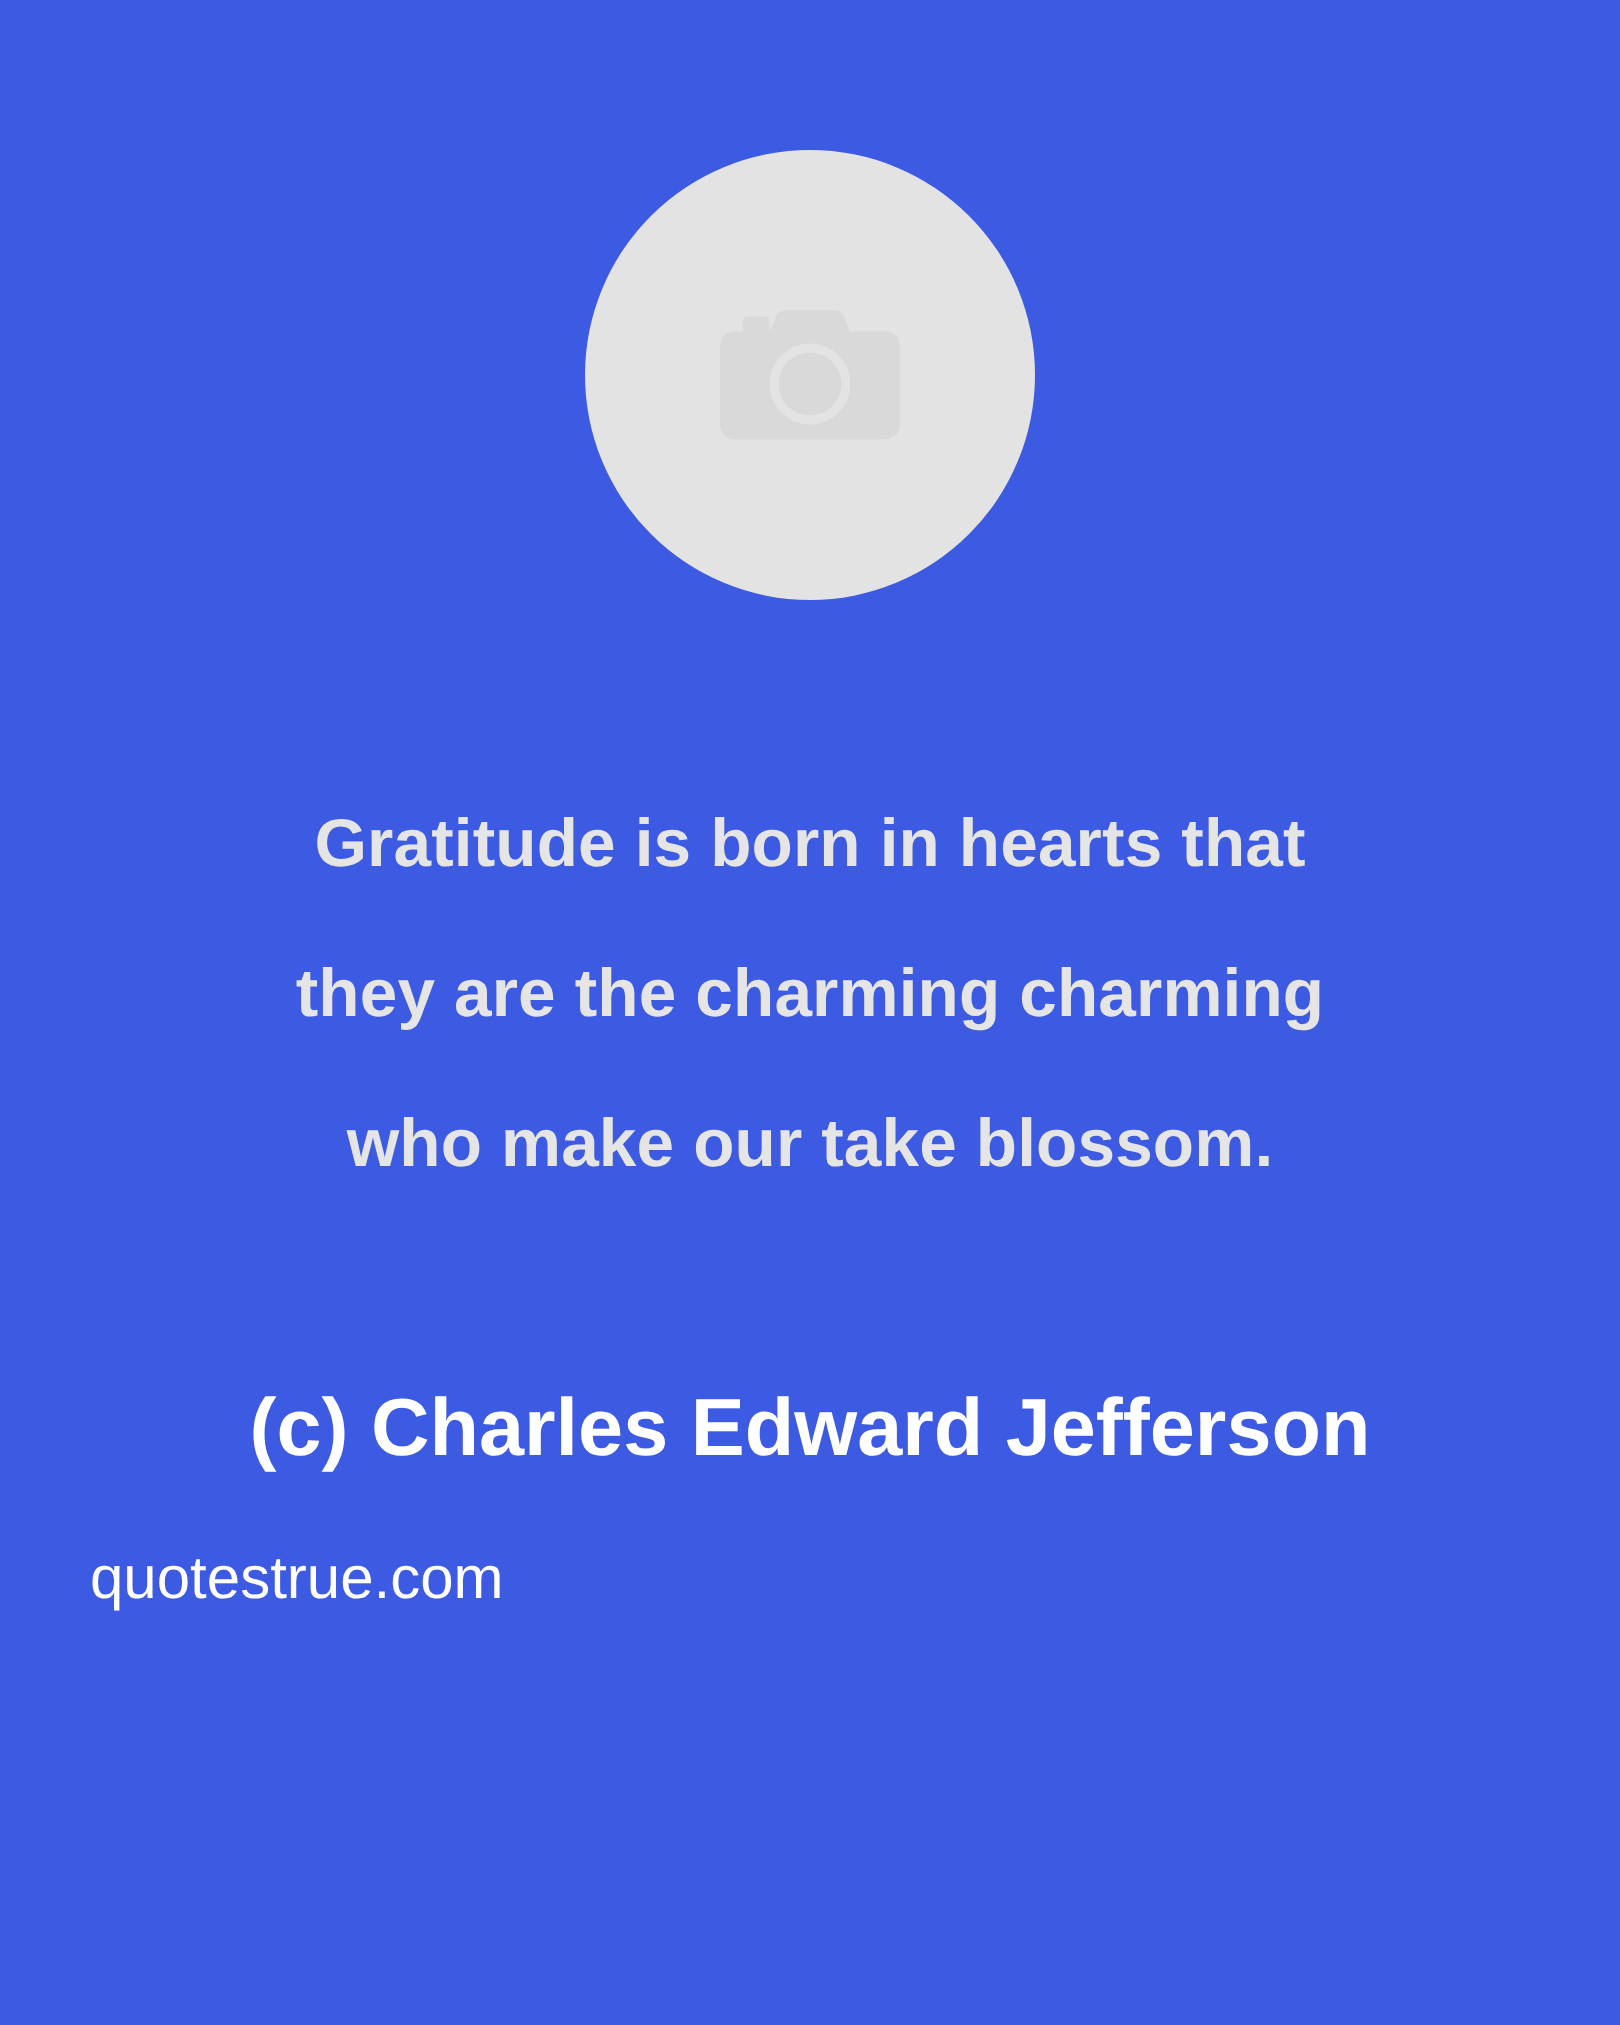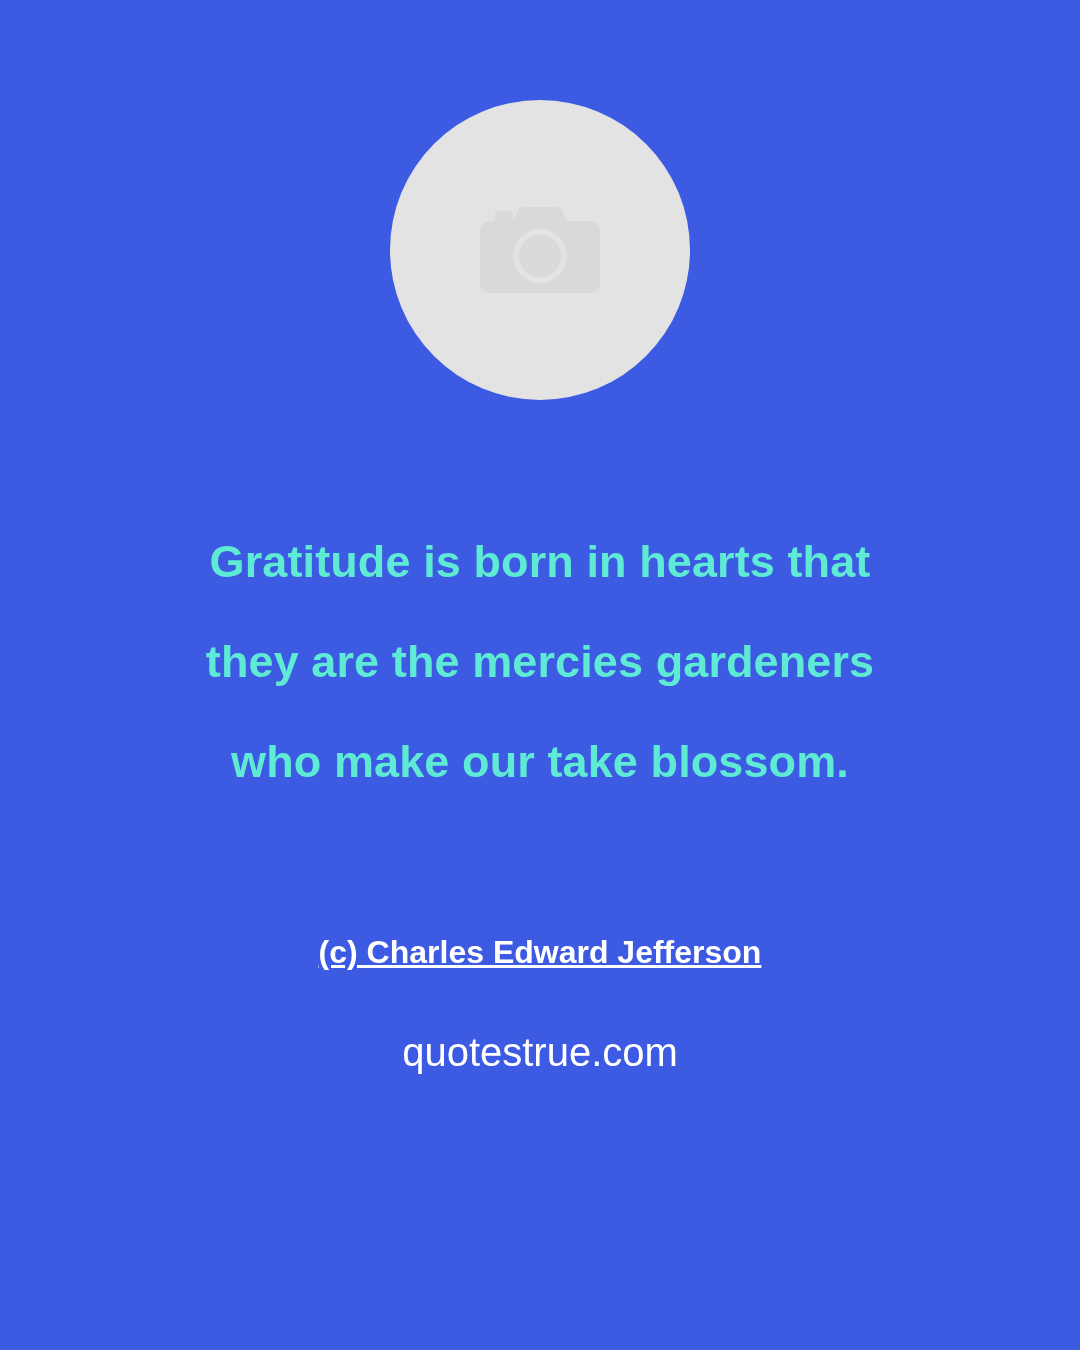--- a/index.html
+++ b/index.html
@@ -46,21 +46,21 @@
     height: 88px;
     display: block;
   }
 
   .quote-body {
     position: absolute;
     left: 60px;
     top: 512px;
     width: 960px;
     text-align: center;
-    color: #5eead4;
+    color: #e5e5e5;
     font-family: "Liberation Sans", sans-serif;
     font-size: 45px;
     font-weight: 600;
     line-height: 100px;
     letter-spacing: 0.1px;
     white-space: nowrap;
   }
   .quote-line {
     display: block;
     height: 100px;
@@ -68,33 +68,32 @@
   }
 
   .quote-author {
     position: absolute;
     left: 60px;
     top: 912px;
     width: 960px;
     text-align: center;
     color: #FFFFFF;
     font-family: "Liberation Sans", sans-serif;
-    font-size: 32px;
+    font-size: 54px;
     font-weight: 700;
     line-height: 80px;
     white-space: nowrap;
-    text-decoration: underline;
   }
 
   .quote-site {
     position: absolute;
     left: 60px;
     top: 1012px;
     width: 960px;
-    text-align: center;
+    text-align: left;
     color: #FFFFFF;
     font-family: "Liberation Sans", sans-serif;
     font-size: 40px;
     font-weight: 400;
     line-height: 80px;
     white-space: nowrap;
   }
 </style>
 </head>
 <body>
@@ -105,21 +104,21 @@
     <div class="avatar-circle"></div>
     <svg class="camera-icon" viewBox="0 0 122 88" aria-hidden="true">
       <path d="M38 6 Q39.5 1 44 1 L78 1 Q82.5 1 84 6 L88 15 L110 15 Q121 15 121 26 L121 76 Q121 87 110 87 L12 87 Q1 87 1 76 L1 26 Q1 15 12 15 L16 15 L16 9 Q16 5 20 5 L30 5 Q34 5 34 9 L34 15 L34 15 Z" fill="#D9D9D9"></path>
       <circle cx="61" cy="50" r="27" fill="#E3E3E3"></circle>
       <circle cx="61" cy="50" r="21" fill="#D9D9D9"></circle>
     </svg>
   </div>
 
   <div class="quote-body">
     <span class="quote-line">Gratitude is born in hearts that</span>
-    <span class="quote-line">they are the mercies gardeners</span>
+    <span class="quote-line">they are the charming charming</span>
     <span class="quote-line">who make our take blossom.</span>
   </div>
 
   <div class="quote-author">(c) Charles Edward Jefferson</div>
 
   <div class="quote-site">quotestrue.com</div>
 
 </div>
 
 </body></html>

